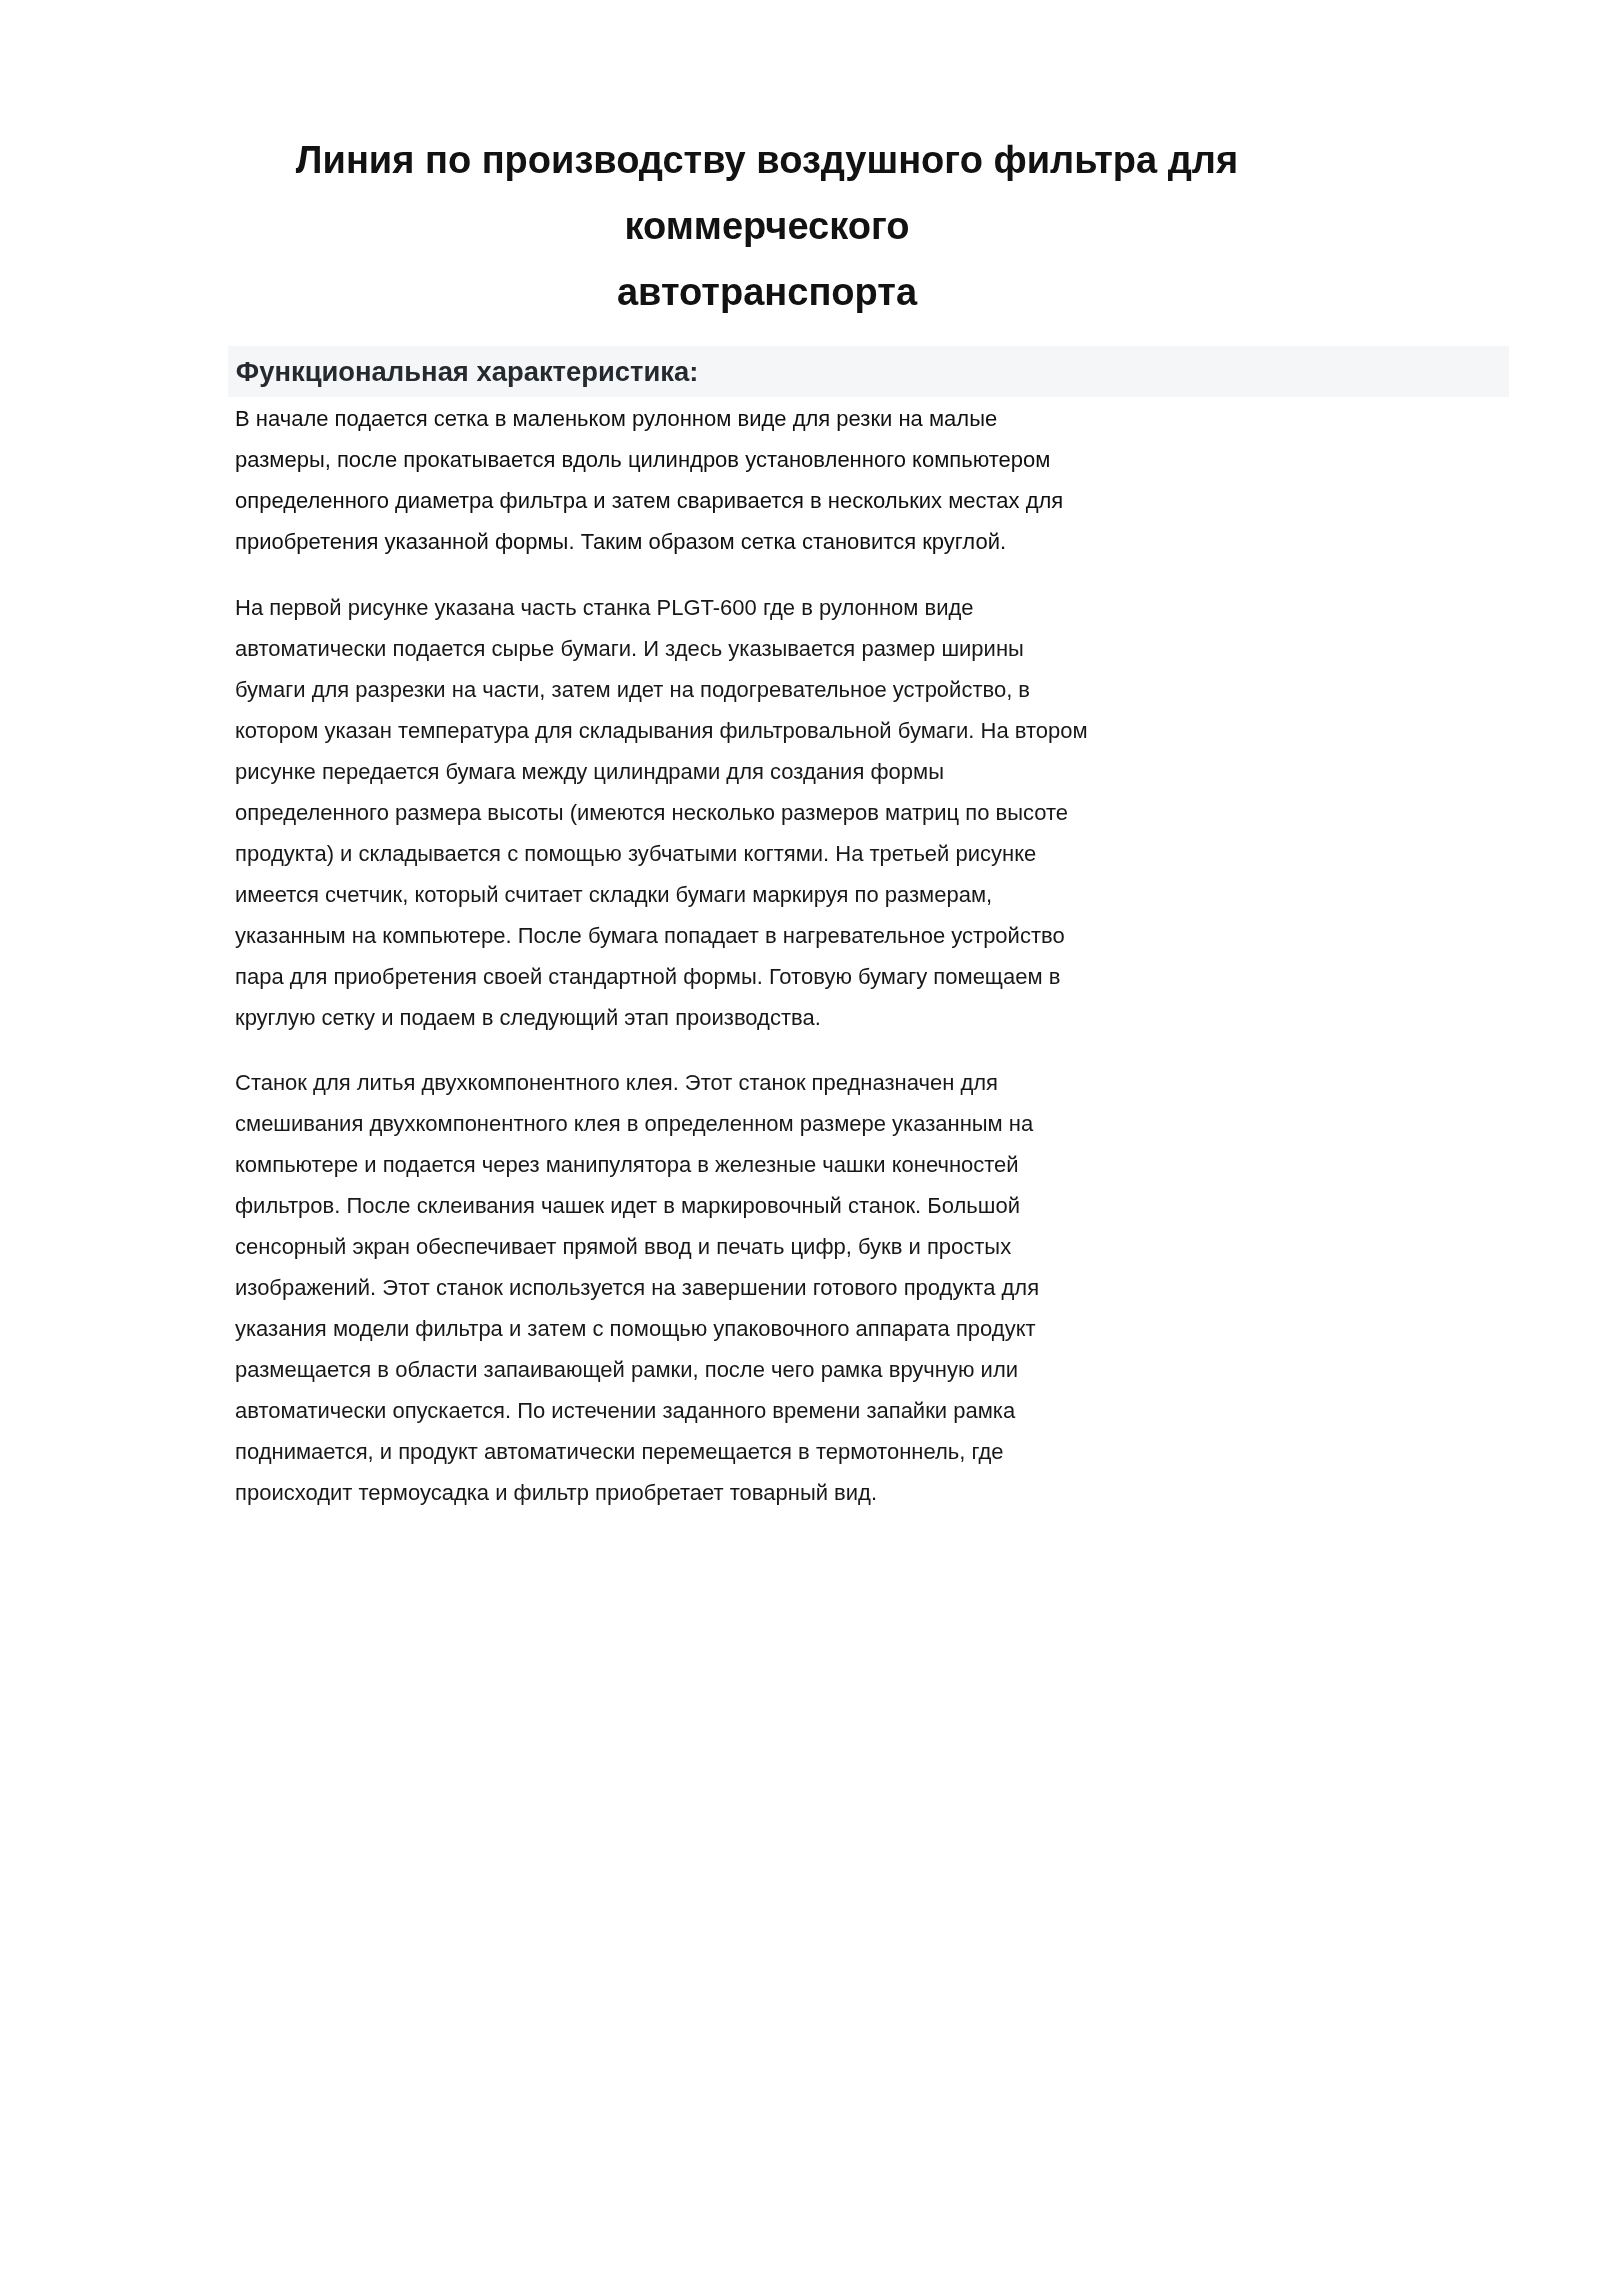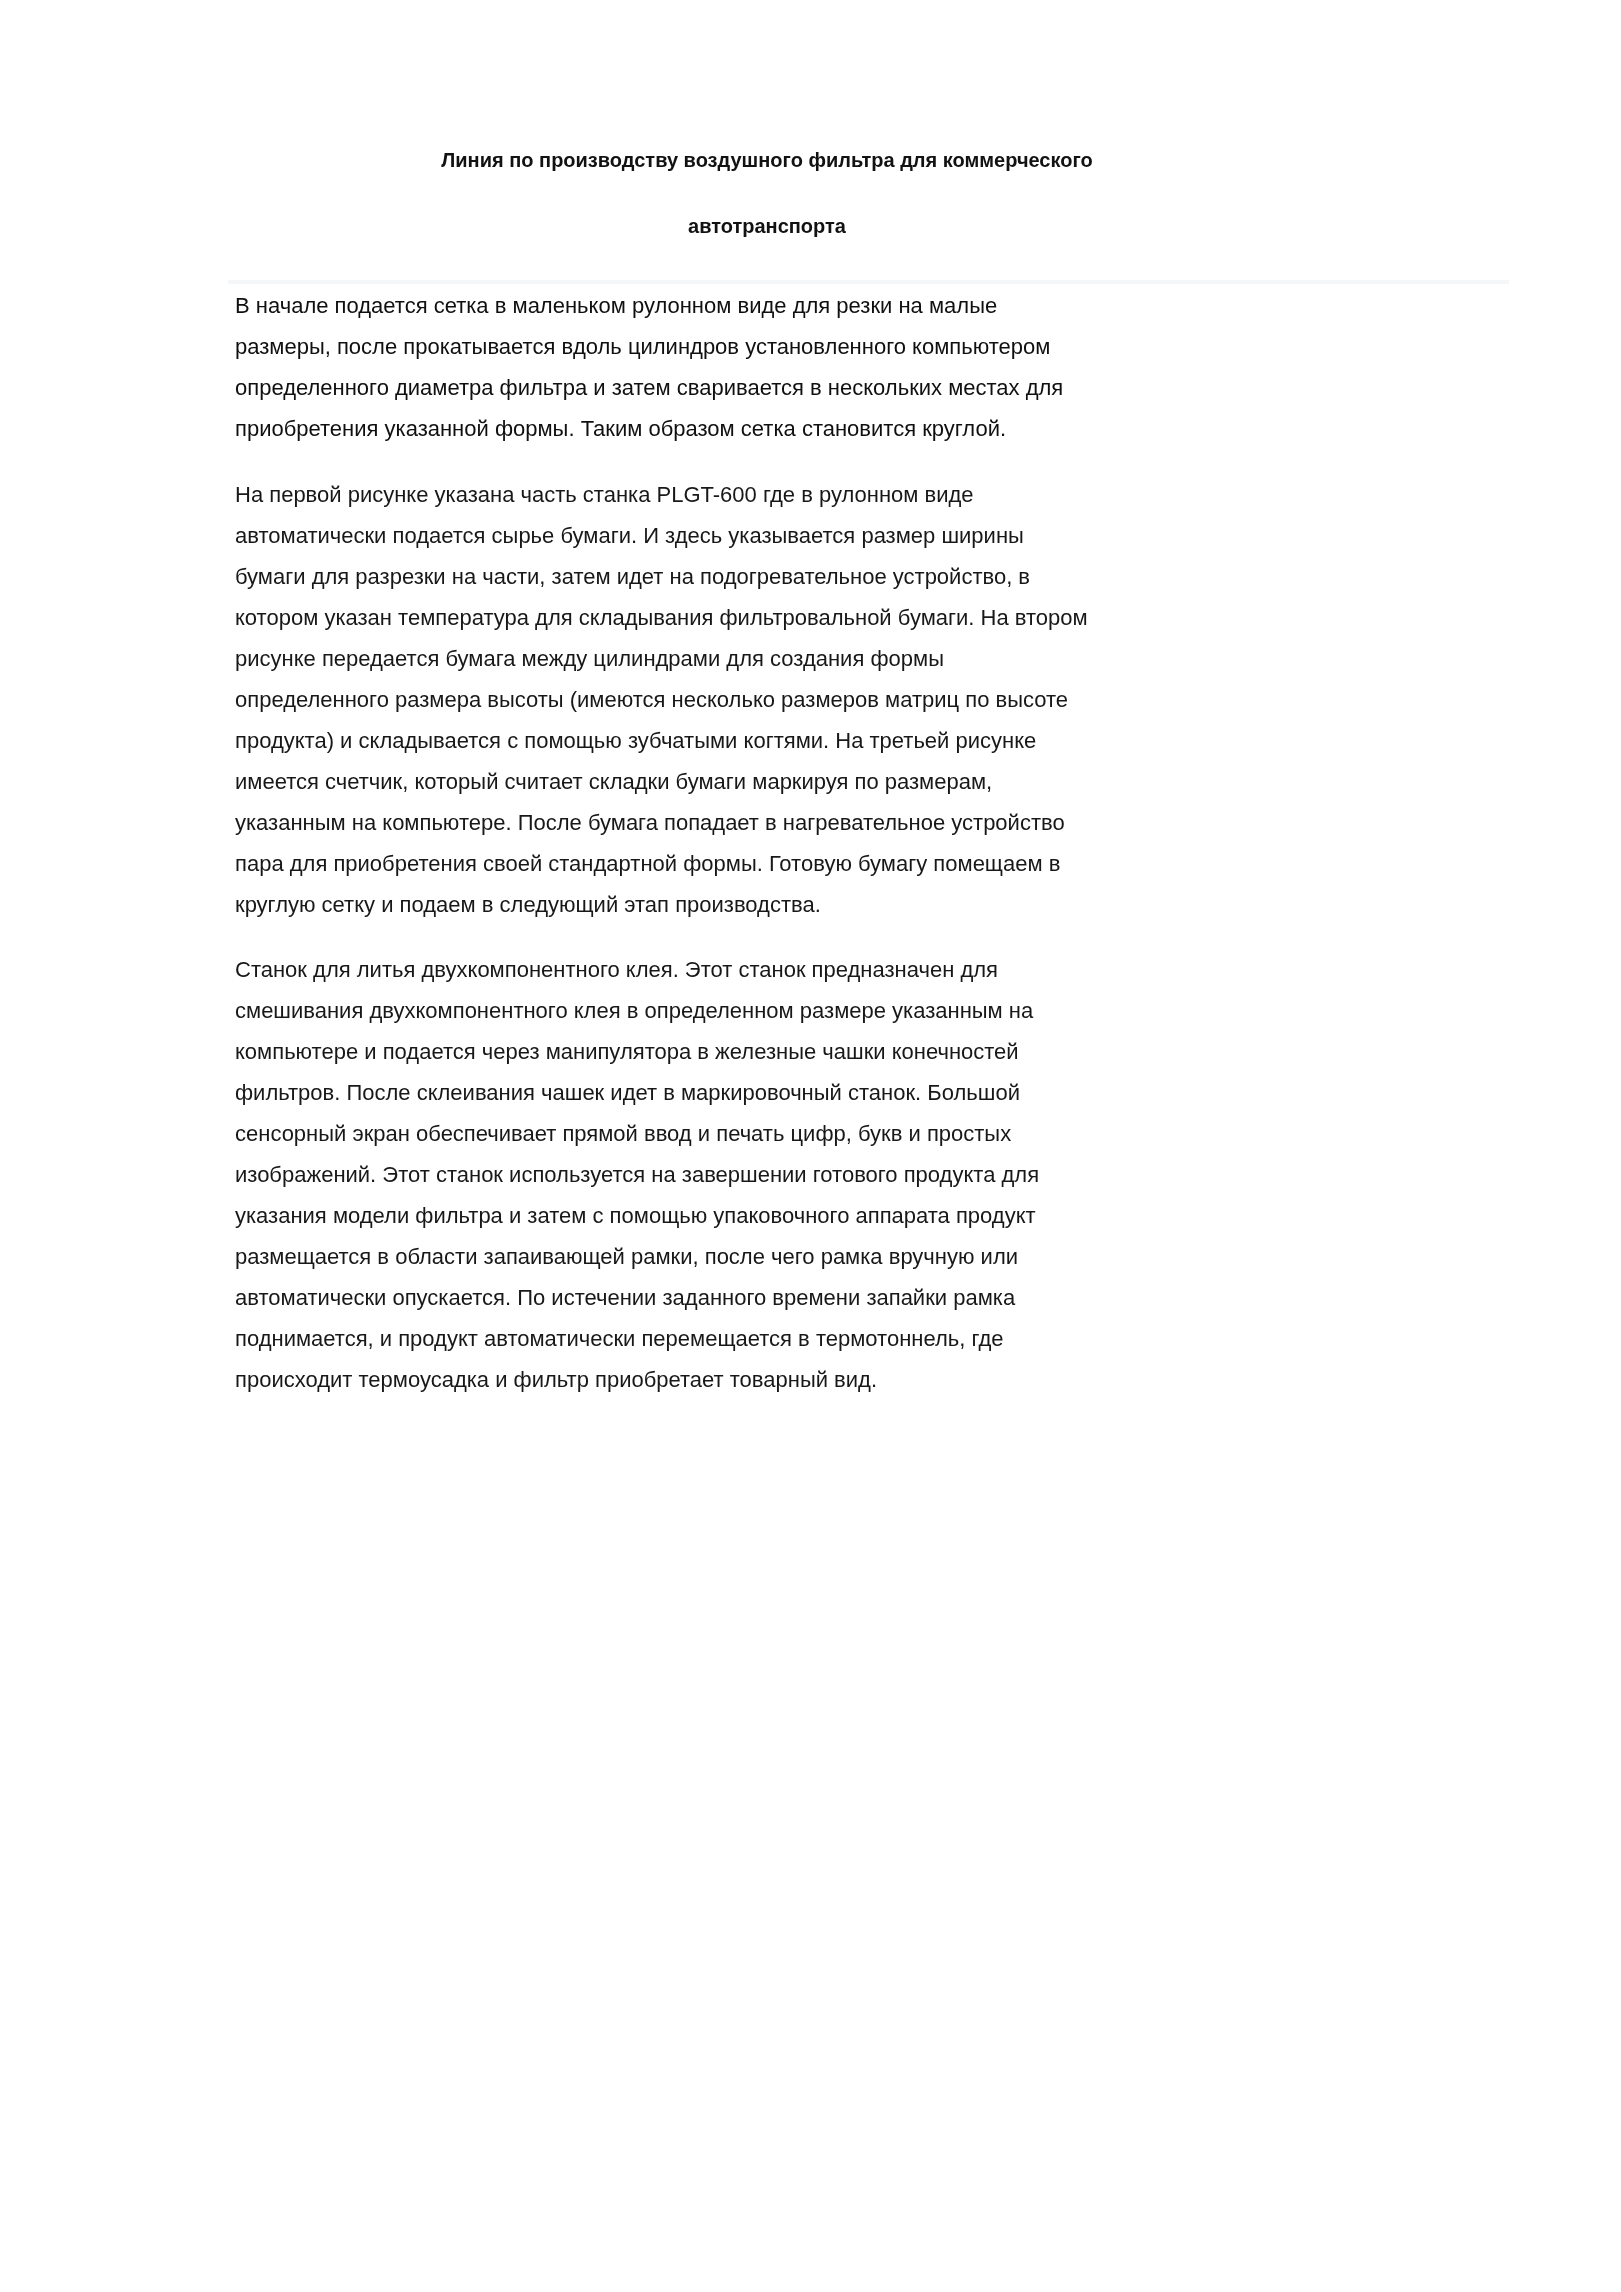--- a/index.html
+++ b/index.html
@@ -11,21 +11,21 @@
     font-family: "Liberation Sans", sans-serif;
     color: #161616;
     box-sizing: border-box;
     padding-top: 127px;
     overflow: hidden;
   }
   .doc-title {
     margin: 0 0 0 228px;
     width: 1078px;
     text-align: center;
-    font-size: 20px;
+    font-size: 38px;
     font-weight: bold;
     line-height: 66px;
     white-space: pre-line;
     color: #121212;
   }
   .functional-block {
     margin: 20.6px 0 0 228px;
     width: 1281px;
     box-sizing: border-box;
     padding: 2.9px 7.8px 2px 7.8px;
@@ -57,20 +57,21 @@
 </style>
 </head>
 <body>
 
 <div class="page" style="background-color: rgb(255, 255, 255);">
 
   <h1 class="doc-title">Линия по производству воздушного фильтра для коммерческого
 автотранспорта</h1>
 
   <section class="functional-block" style="background-color: rgb(245, 246, 248);">
+    <div class="block-heading">Функциональная характеристика:</div>
   </section>
 
   <p class="para para-first">В начале подается сетка в маленьком рулонном виде для резки на малые
 размеры, после прокатывается вдоль цилиндров установленного компьютером
 определенного диаметра фильтра и затем сваривается в нескольких местах для
 приобретения указанной формы. Таким образом сетка становится круглой.</p>
 
   <p class="para">На первой рисунке указана часть станка PLGT-600 где в рулонном виде
 автоматически подается сырье бумаги. И здесь указывается размер ширины
 бумаги для разрезки на части, затем идет на подогревательное устройство, в

